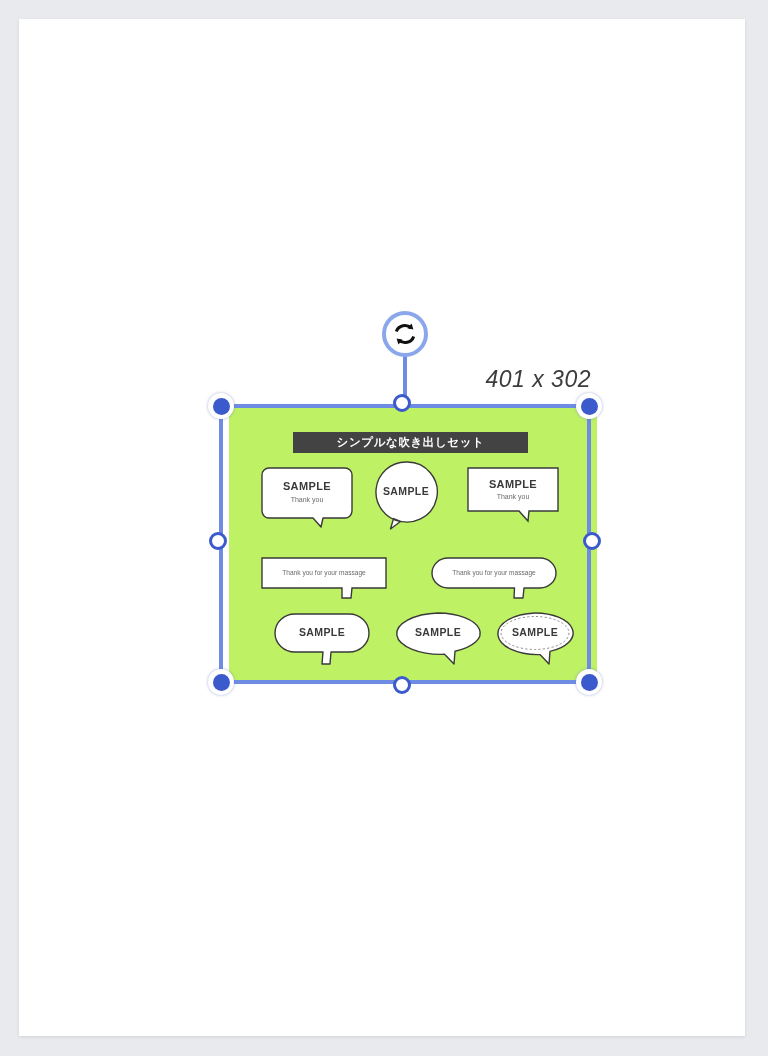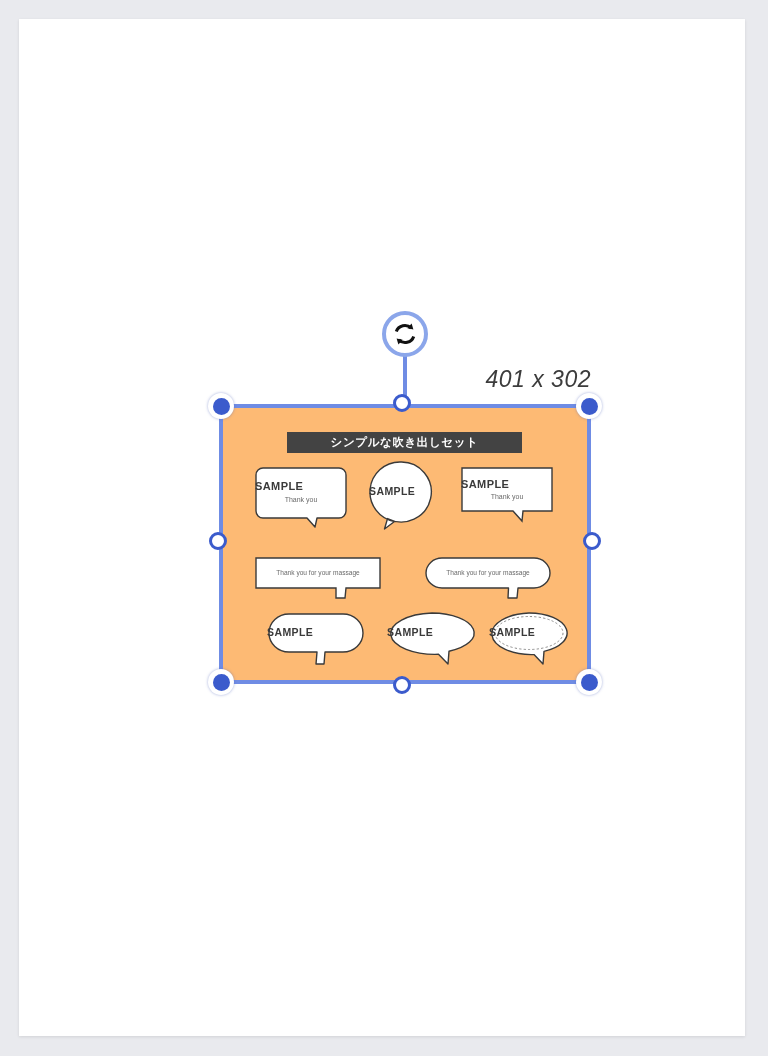--- a/index.html
+++ b/index.html
@@ -118,25 +118,25 @@
     font-size: 23px;
     color: #3c3c3c;
     letter-spacing: 0.5px;
     white-space: nowrap;
     font-style: italic;
   }
 
   
   #artwork {
     position: absolute;
-    left: 2px;
+    left: 8px;
     top: 0;
     width: 368px;
     height: 276px;
-    background: #fdba74;
+    background: #bef264;
     overflow: hidden;
   }
   #artwork-title-banner {
     position: absolute;
     left: 64px;
     top: 26px;
     width: 235px;
     height: 21px;
     background: #434343;
     color: #ffffff;
@@ -145,21 +145,21 @@
     letter-spacing: 0.6px;
     display: flex;
     align-items: center;
     justify-content: center;
   }
   .bubble { position: absolute; }
   .bubble svg { display: block; overflow: visible; }
   .bub-label {
     position: absolute;
     width: 100%;
-    text-align: left;
+    text-align: center;
     font-weight: bold;
     color: #3a3a3a;
     letter-spacing: 0.4px;
   }
   .bub-sub {
     position: absolute;
     width: 100%;
     text-align: center;
     color: #6a6a6a;
   }

